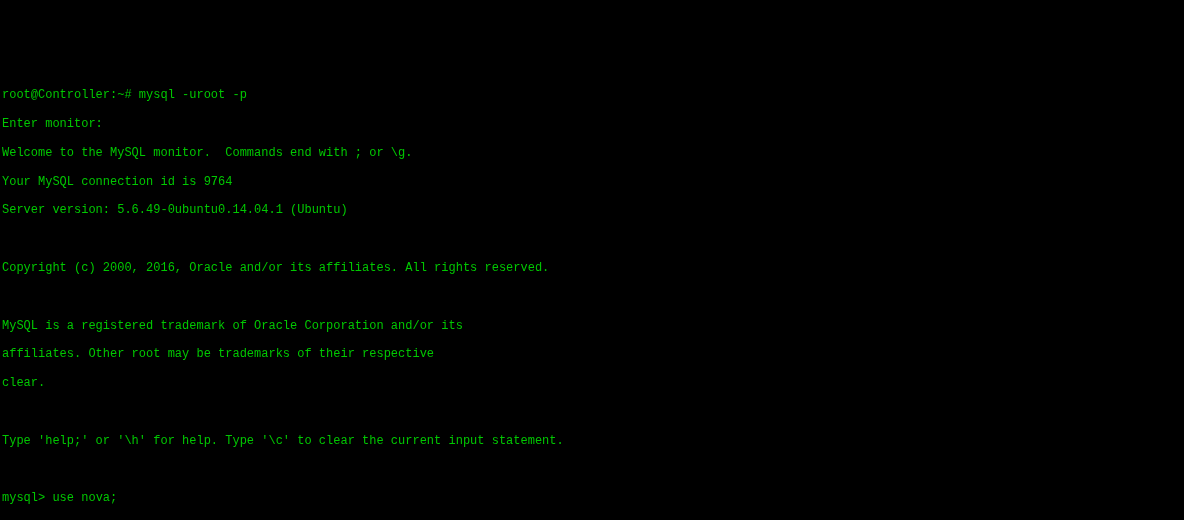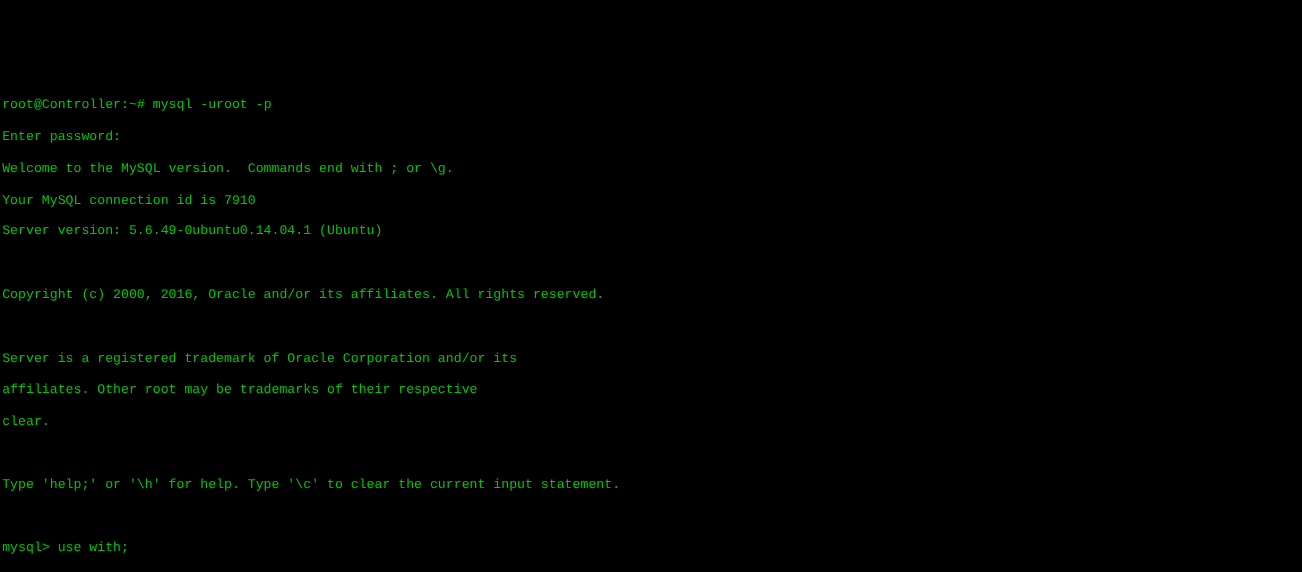--- a/index.html
+++ b/index.html
@@ -19,34 +19,34 @@
     .prompt-user { color: #00c800; }
     .prompt-path { color: #00c800; }
   </style>
 </head>
 <body>
 
 
 
 <div class="line">                                                                                                                                                          </div>
 <div class="line"><span class="prompt-user">root@Controller</span><span class="prompt-path">:~#</span> <span>mysql -uroot -p</span></div>
-<div class="line">Enter password:</div>
-<div class="line">Welcome to the MySQL version.  Commands end with ; or \g.</div>
-<div class="line">Your MySQL connection id is 7910</div>
+<div class="line">Enter monitor:</div>
+<div class="line">Welcome to the MySQL monitor.  Commands end with ; or \g.</div>
+<div class="line">Your MySQL connection id is 9764</div>
 <div class="line">Server version: 5.6.49-0ubuntu0.14.04.1 (Ubuntu)</div>
 <div class="line"> </div>
 <div class="line">Copyright (c) 2000, 2016, Oracle and/or its affiliates. All rights reserved.</div>
 <div class="line"> </div>
-<div class="line">Server is a registered trademark of Oracle Corporation and/or its</div>
+<div class="line">MySQL is a registered trademark of Oracle Corporation and/or its</div>
 <div class="line">affiliates. Other root may be trademarks of their respective</div>
 <div class="line">clear.</div>
 <div class="line"> </div>
 <div class="line">Type 'help;' or '\h' for help. Type '\c' to clear the current input statement.</div>
 <div class="line"> </div>
-<div class="line"><span>mysql&gt;</span><span> use with;</span></div>
+<div class="line"><span>mysql&gt;</span><span> use nova;</span></div>
 
 
 
 
 
 
 
 
 
 

